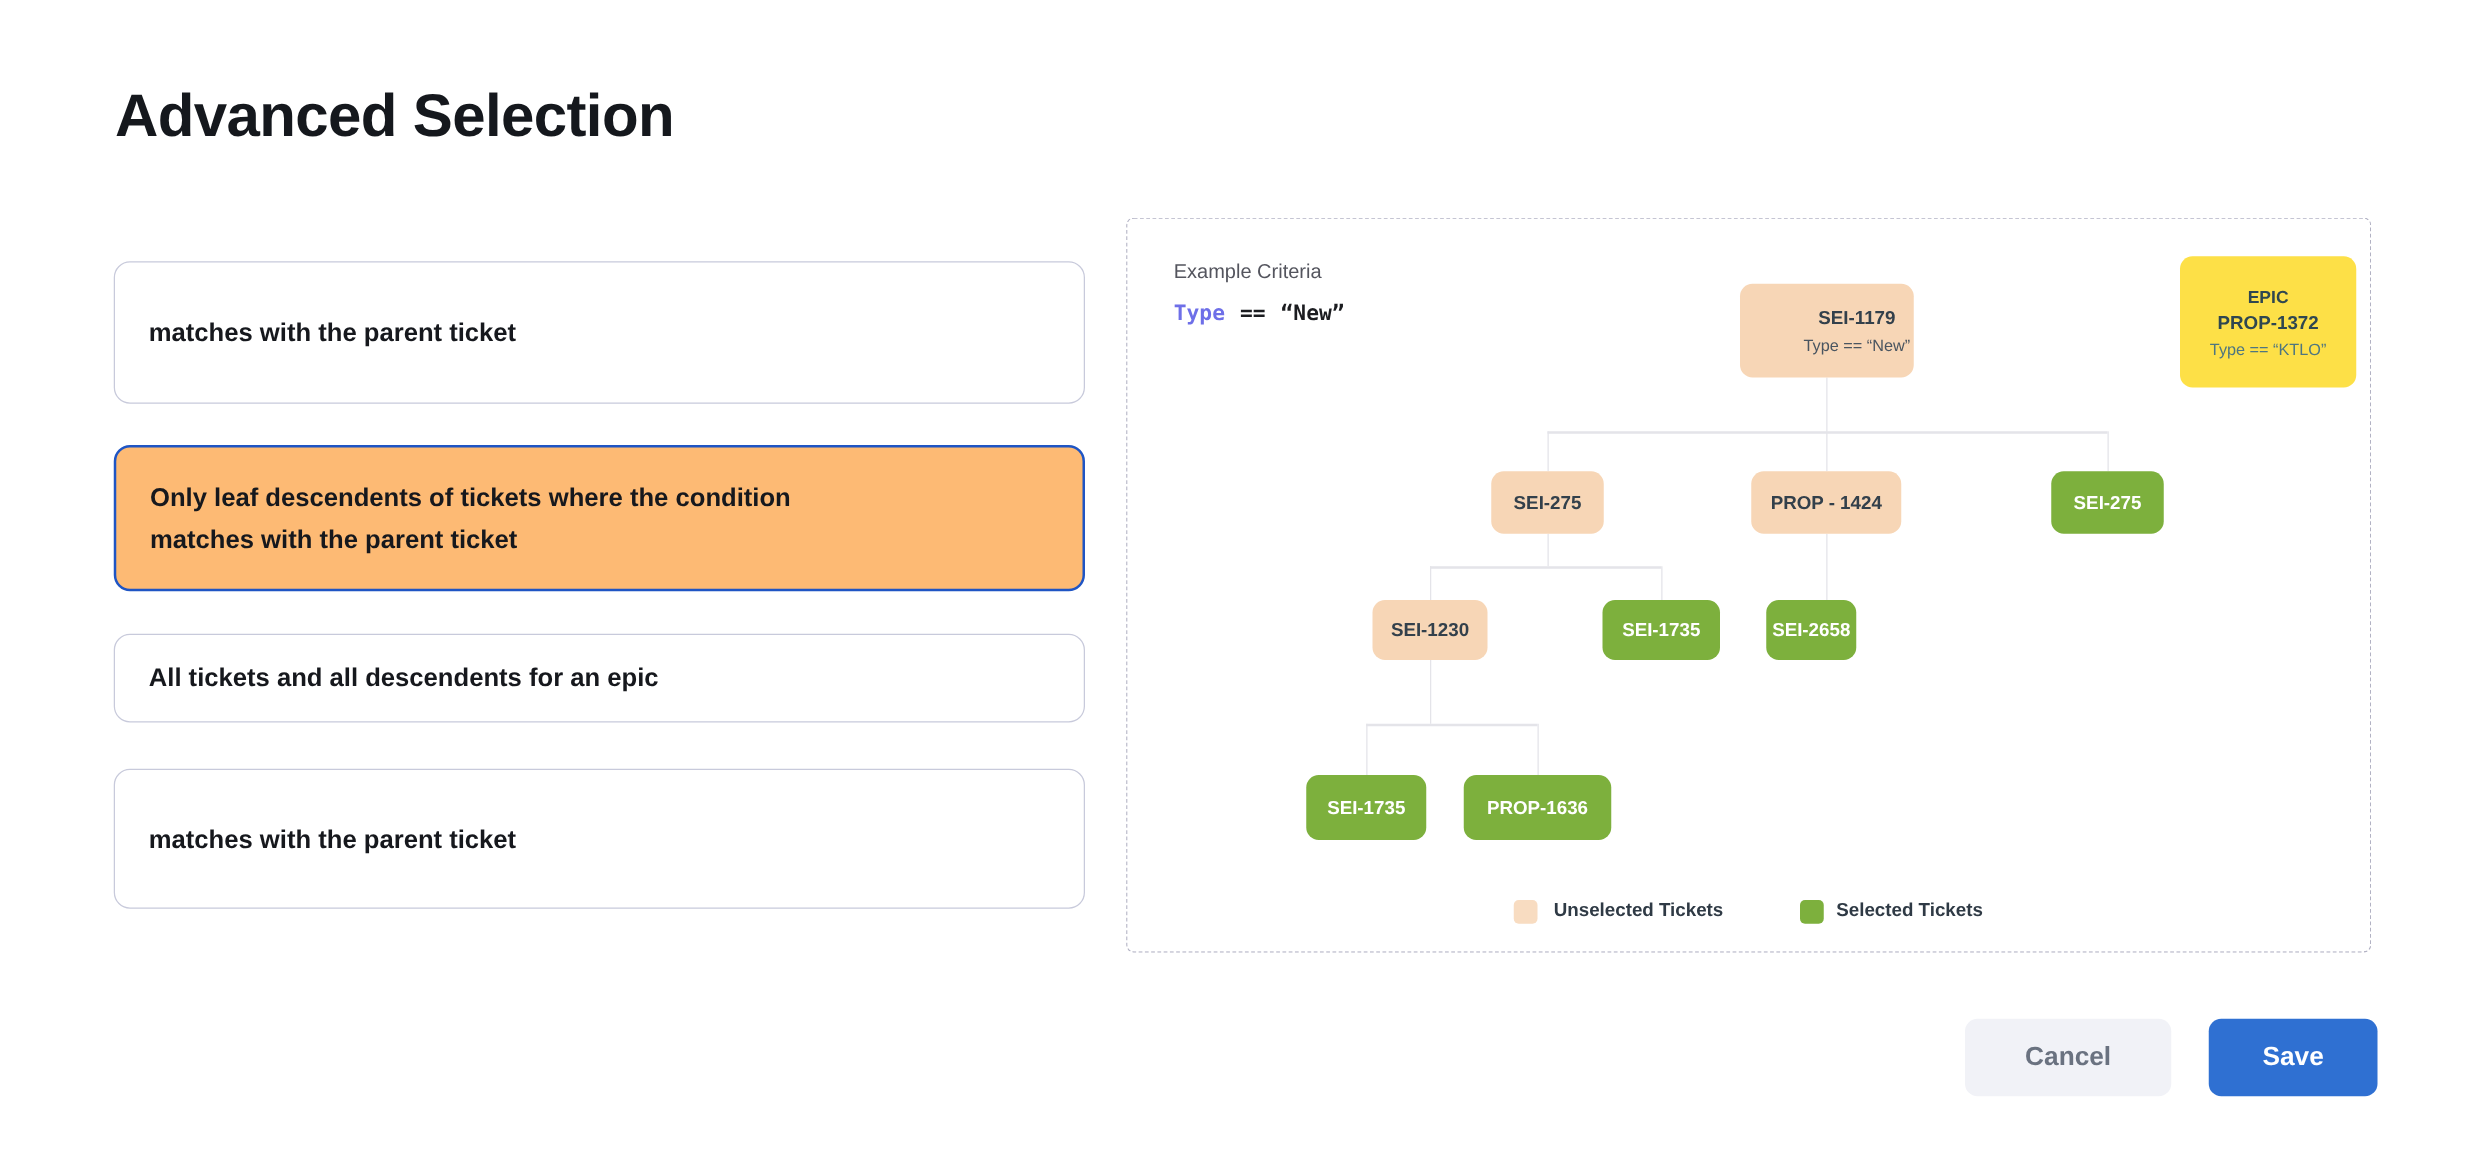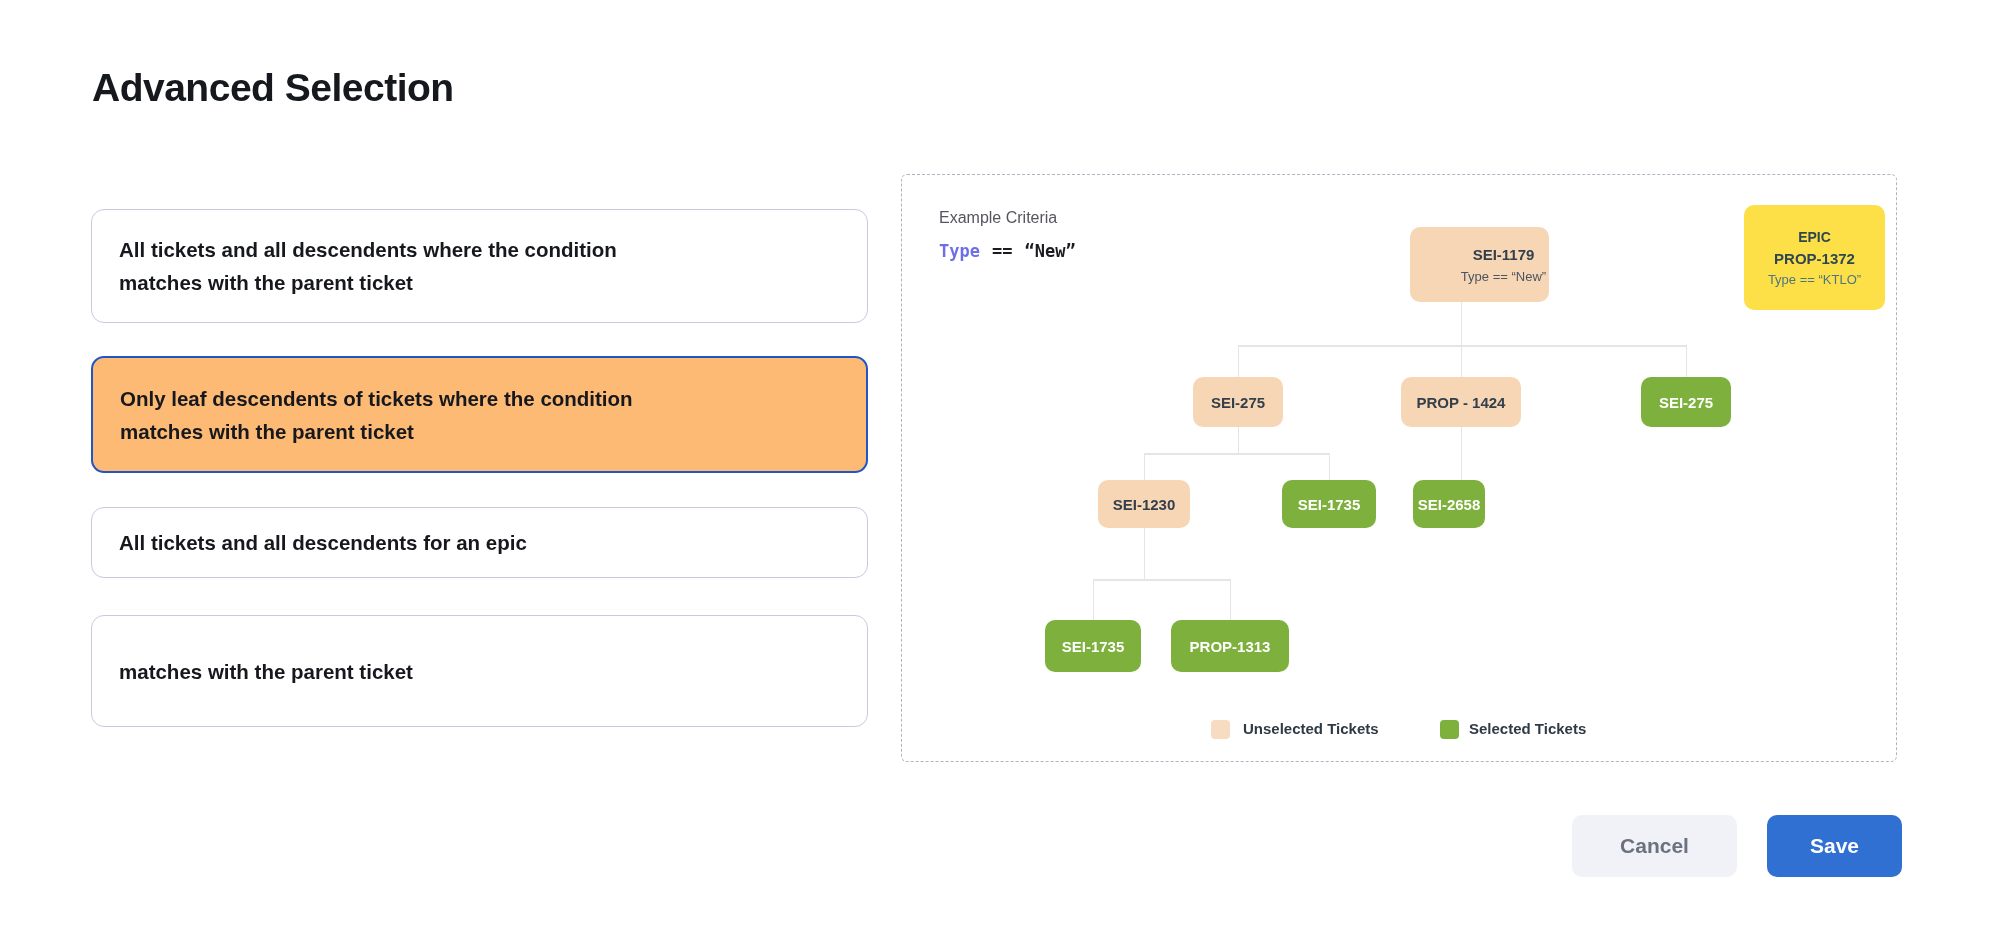--- a/index.html
+++ b/index.html
@@ -1,20 +1,20 @@
 <!DOCTYPE html>
 <html><head>
 <meta charset="utf-8">
 <style>
   * { box-sizing: border-box; margin: 0; padding: 0; }
   html,body { background:#ffffff; }
   body { font-family: "Liberation Sans", sans-serif; }
   .page { position: relative; width: 1990px; height: 936px; background: #ffffff; overflow: hidden; }
 
-  .title { position:absolute; left:92px; top:66px; font-size:39px; font-weight:800; color:#15181d; letter-spacing:-0.5px; }
+  .title { position:absolute; left:92px; top:66px; font-size:48px; font-weight:800; color:#15181d; letter-spacing:-0.5px; }
 
   
   .card { position:absolute; left:91px; width:777px; border:1.5px solid #c8cadb; border-radius:13px;
           background:#ffffff; display:flex; align-items:center; padding:0 27px; cursor:pointer; }
   .card.selected { border:2px solid #1f55c4; background:#fdba74; }
   .card .option-label { font-size:20.5px; line-height:33px; font-weight:600; color:#16181d; }
   .card1 { top:209px; height:114px; }
   .card2 { top:356px; height:117px; }
   .card3 { top:507px; height:71px; }
   .card4 { top:615px; height:112px; }
@@ -31,21 +31,21 @@
   
   .node { position:absolute; border-radius:10px; display:flex; flex-direction:column;
           align-items:center; justify-content:center; text-align:center; }
   .node .nid { font-size:15px; font-weight:700; }
   .node .ncond { font-size:13px; font-weight:400; margin-top:6px; }
   .peach { background:#f7d6b6; color:#33404b; }
   .green { background:#7db03d; color:#ffffff; }
   .epic  { background:#fde047; color:#2f4750; }
   .epic .ncond { color:#4e7680; margin-top:5px; }
   .peach .ncond { color:#4a5560; }
-  .node-root  { left:508px; top:52px;  width:139px; height:75px;padding-left:48px; }
+  .node-root  { left:490px; top:52px;  width:139px; height:75px;padding-left:48px; }
   .node-l2l   { left:291px; top:202px; width:90px;  height:50px; }
   .node-l2m   { left:499px; top:202px; width:120px; height:50px; }
   .node-l2r   { left:739px; top:202px; width:90px;  height:50px; }
   .node-l3l   { left:196px; top:305px; width:92px;  height:48px; }
   .node-l3m   { left:380px; top:305px; width:94px;  height:48px; }
   .node-l3r   { left:511px; top:305px; width:72px;  height:48px; }
   .node-l4l   { left:143px; top:445px; width:96px;  height:52px; }
   .node-l4r   { left:269px; top:445px; width:118px; height:52px; }
   .node-epic  { left:842px; top:30px;  width:141px; height:105px; }
   .node-epic .nkind { font-size:14px; font-weight:700; }
@@ -71,21 +71,20 @@
 </style>
 </head>
 <body>
 
 <div class="page">
 
   <div class="title">Advanced Selection</div>
 
   <div class="card card1">
     <div class="option-label">
-      <div>All tickets and all descendents where the condition</div>
       <div>matches with the parent ticket</div>
     </div>
   </div>
 
   <div class="card card2 selected">
     <div class="option-label">
       <div>Only leaf descendents of tickets where the condition</div>
       <div>matches with the parent ticket</div>
     </div>
   </div>
@@ -152,21 +151,21 @@
       <div class="nid">SEI-1735</div>
     </div>
     <div class="node green node-l3r">
       <div class="nid">SEI-2658</div>
     </div>
 
     <div class="node green node-l4l">
       <div class="nid">SEI-1735</div>
     </div>
     <div class="node green node-l4r">
-      <div class="nid">PROP-1313</div>
+      <div class="nid">PROP-1636</div>
     </div>
 
     <div class="legend-item legend-1">
       <span class="swatch peach-sw"></span>
       <span class="legend-label">Unselected Tickets</span>
     </div>
     <div class="legend-item legend-2">
       <span class="swatch green-sw"></span>
       <span class="legend-label">Selected Tickets</span>
     </div>

